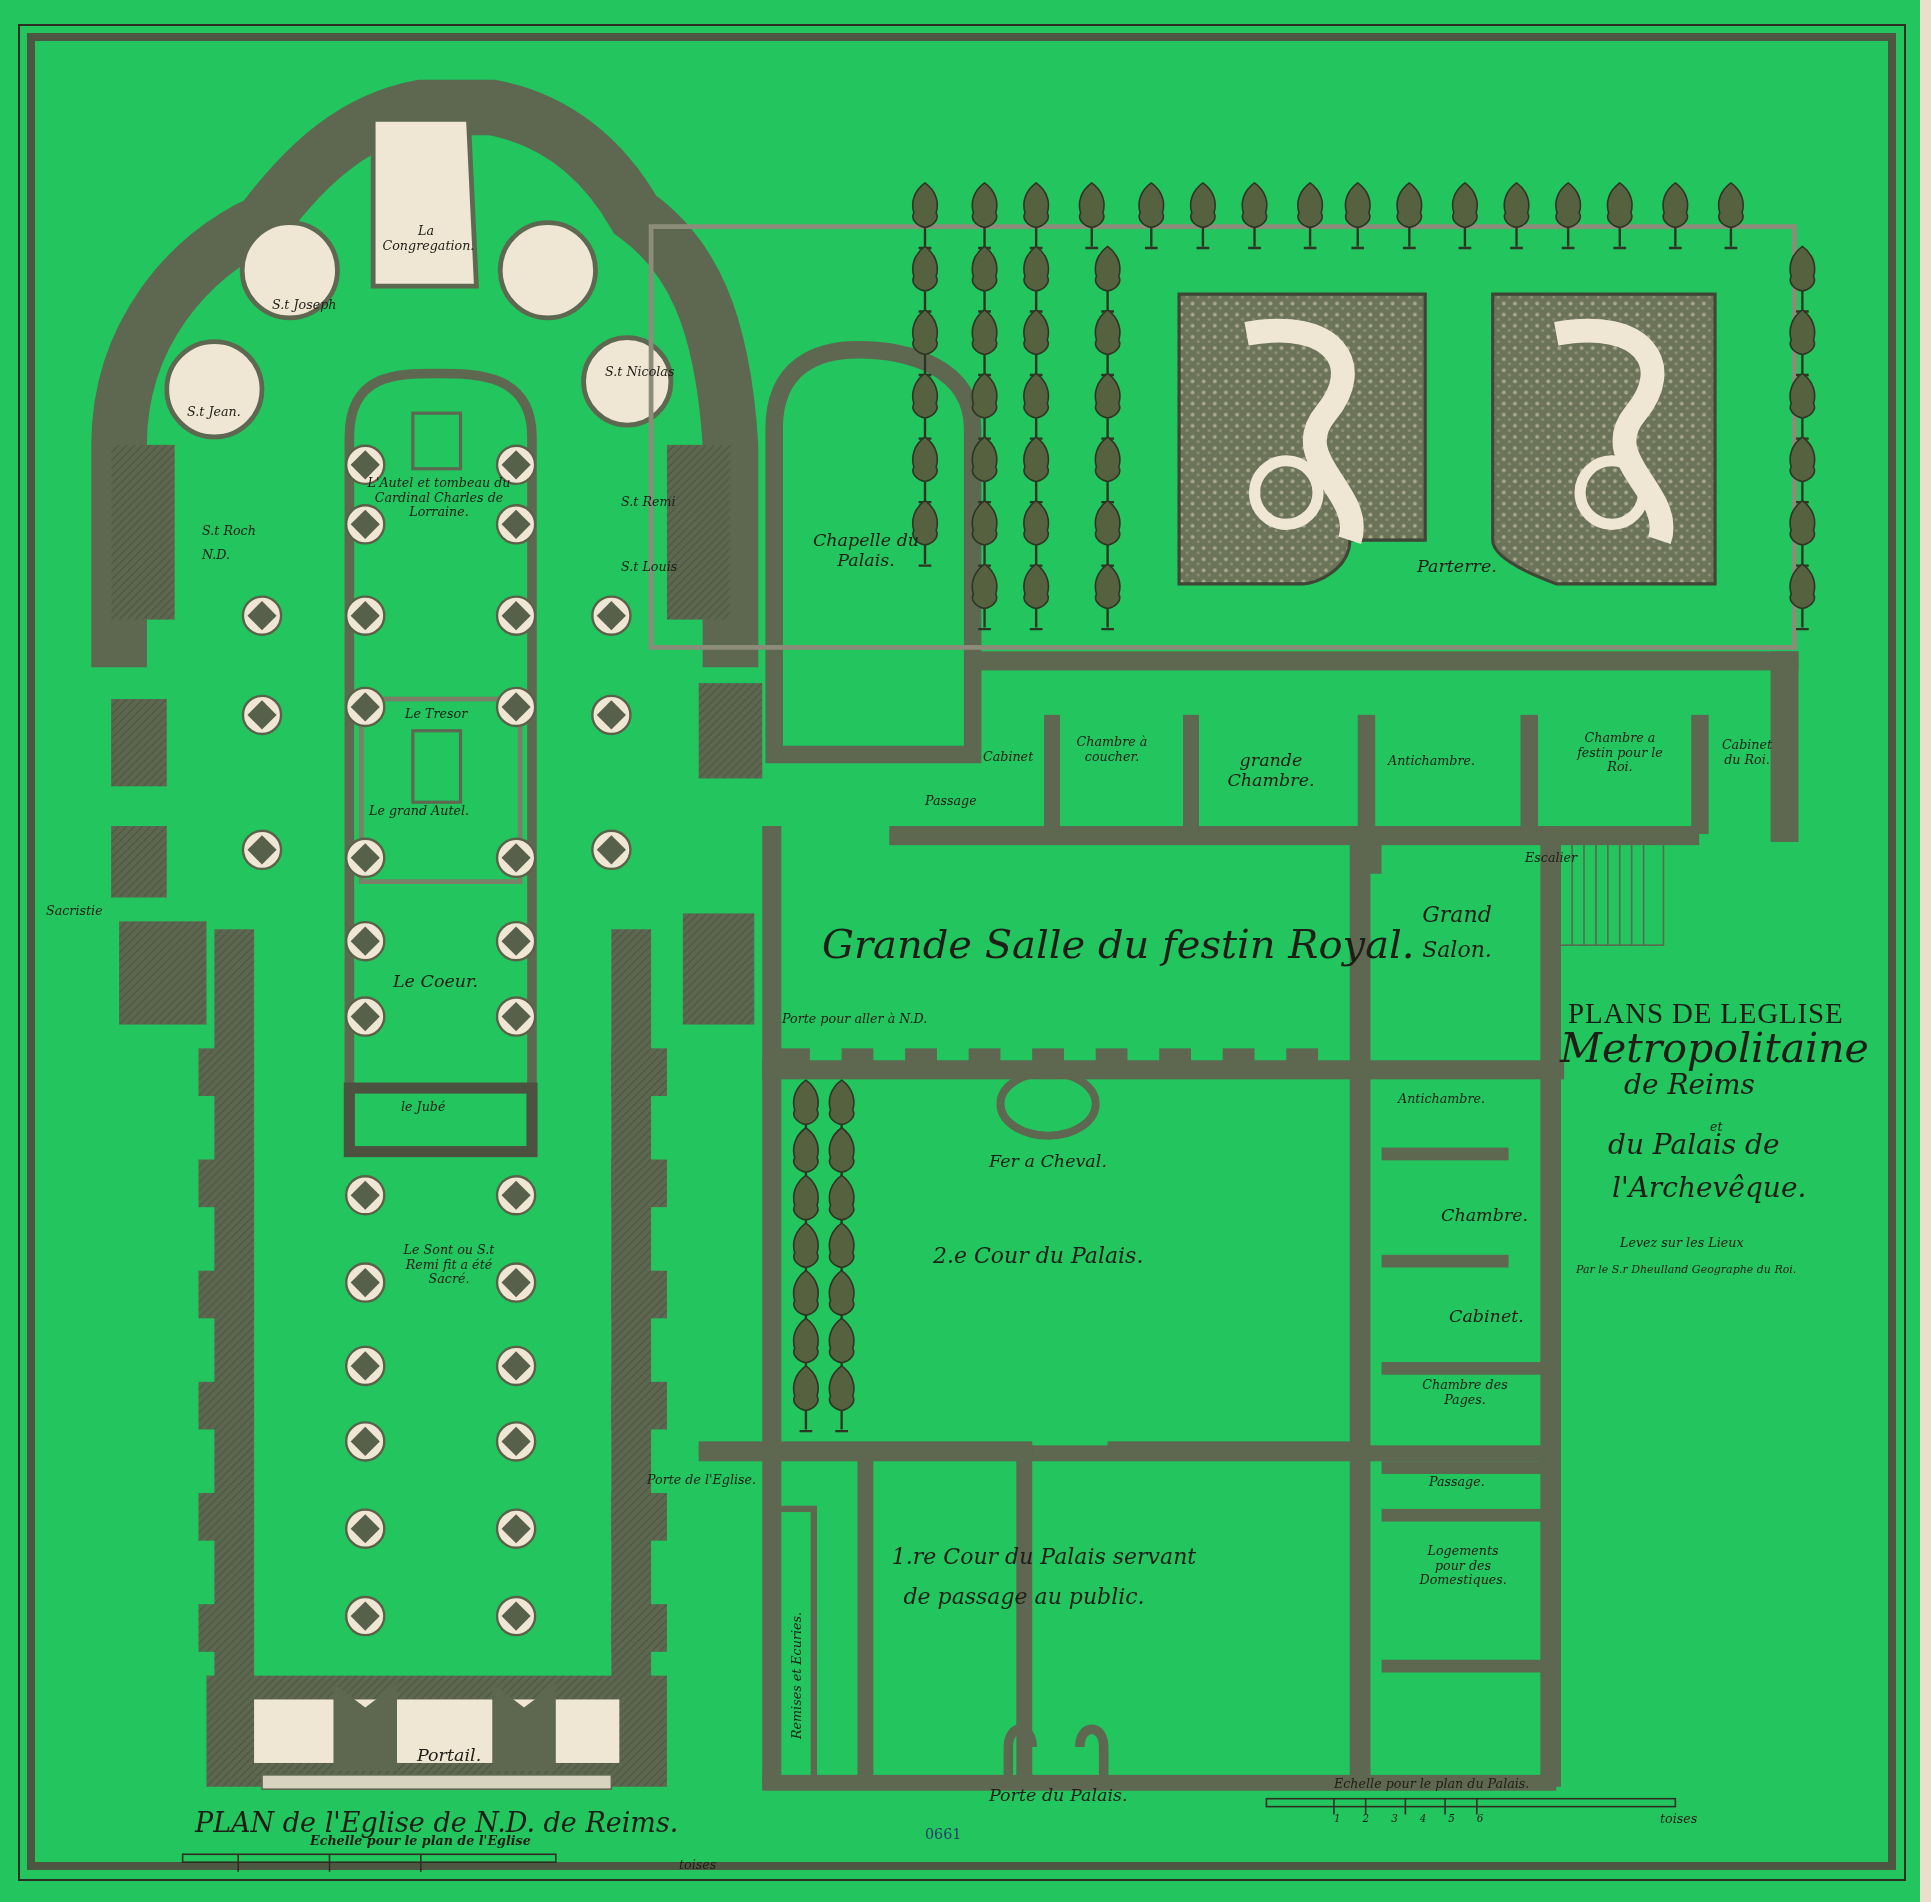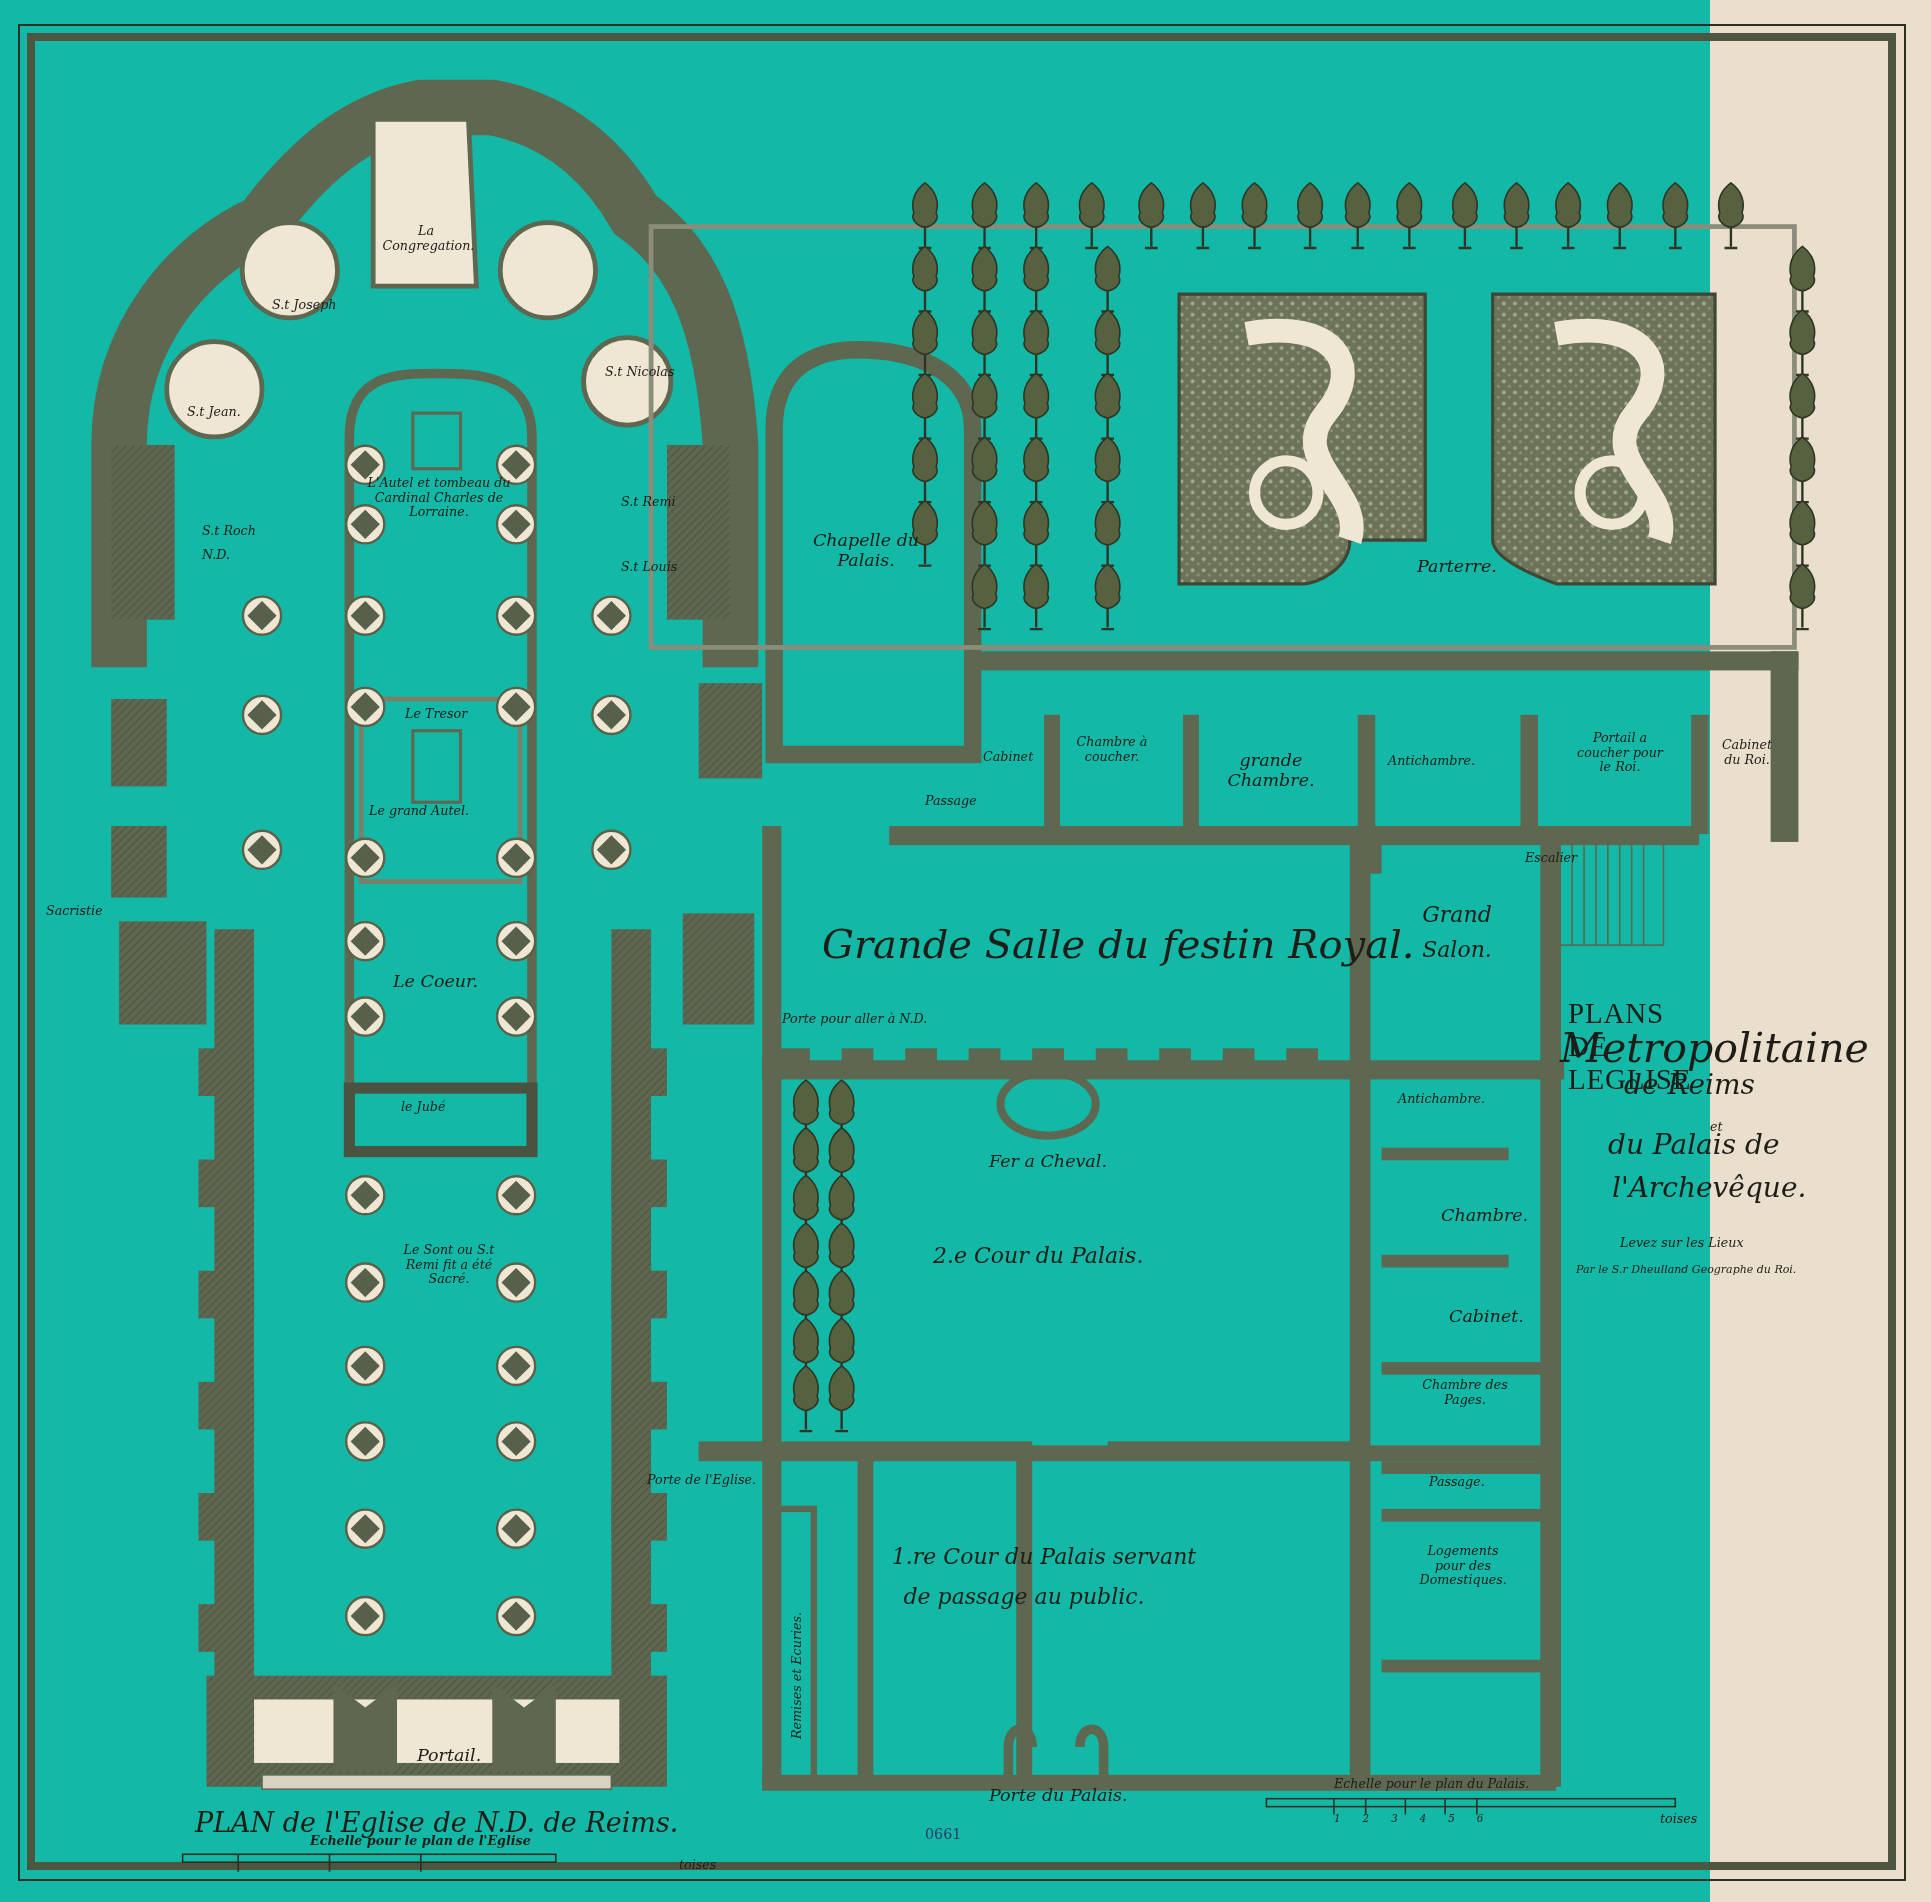--- a/index.html
+++ b/index.html
@@ -1,17 +1,17 @@
 <!DOCTYPE html>
 <html style="font-size:12.7px"><head>
 <meta charset="utf-8">
 <style>
   html,body{margin:0;padding:0;}
   body{width:1931px;height:1903px;background:#e9dfcc;position:relative;overflow:hidden;font-family:"DejaVu Serif",serif;}
-  .sheet{position:absolute;left:0;top:0;width:1710px;height:1903px;background:#14b8a6;}
+  .sheet{position:absolute;left:0;top:0;width:1920px;height:1903px;background:#22c55e;}
   .frame-outer{position:absolute;left:17.5px;top:24px;width:1888px;height:1857px;border:2.4px solid #2d2f24;box-sizing:border-box;}
   .frame-inner{position:absolute;left:27px;top:33px;width:1869px;height:1837px;border:8px solid #4d5641;box-sizing:border-box;}
   .plan{position:absolute;left:0;top:0;width:1931px;height:1903px;}
   .lbl{position:absolute;font-family:"DejaVu Serif",serif;font-style:italic;color:#1f1d17;white-space:nowrap;line-height:1.15;}
   .c{text-align:center;transform:translateX(-50%);}
   .sm{font-size:12.7px;}
   .md{font-size:17.5px;}
   .lg{font-size:22px;}
   .title-caps{position:absolute;left:1568px;top:997px;font-family:"Liberation Serif",serif;font-size:29px;letter-spacing:0.8px;color:#1f1d17;}
   .title-script{position:absolute;font-family:"DejaVu Serif",serif;font-style:italic;color:#1f1d17;font-size:28px;white-space:nowrap;}
@@ -282,21 +282,21 @@
   <div class="lbl sm c" style="left:449px;top:1243px;width:103px;white-space:normal;">Le Sont ou S.t Remi fit a été Sacré.</div>
   <div class="lbl sm" style="left:46px;top:904px;">Sacristie</div>
   <div class="lbl md" style="left:417px;top:1745px;">Portail.</div>
 
   <div class="lbl md c" style="left:866px;top:530px;width:119px;white-space:normal;">Chapelle du Palais.</div>
   <div class="lbl md" style="left:1417px;top:556px;">Parterre.</div>
   <div class="lbl sm" style="left:983px;top:750px;">Cabinet</div>
   <div class="lbl sm c" style="left:1112px;top:735px;width:87px;white-space:normal;">Chambre à coucher.</div>
   <div class="lbl md c" style="left:1271px;top:750px;width:103px;white-space:normal;">grande Chambre.</div>
   <div class="lbl sm" style="left:1388px;top:754px;">Antichambre.</div>
-  <div class="lbl sm c" style="left:1620px;top:731px;width:95px;white-space:normal;">Portail a coucher pour le Roi.</div>
+  <div class="lbl sm c" style="left:1620px;top:731px;width:95px;white-space:normal;">Chambre a festin pour le Roi.</div>
   <div class="lbl sm c" style="left:1747px;top:738px;width:64px;white-space:normal;">Cabinet du Roi.</div>
   <div class="lbl sm" style="left:925px;top:794px;">Passage</div>
   <div class="lbl sm" style="left:1525px;top:851px;">Escalier</div>
   <div class="lbl lg c" style="left:1457px;top:897px;width:95px;white-space:normal;line-height:1.6;">Grand Salon.</div>
   <div class="lbl" style="left:822px;top:921px;font-size:40px;">Grande Salle du festin Royal.</div>
   <div class="lbl sm" style="left:782px;top:1012px;">Porte pour aller à N.D.</div>
   <div class="lbl md" style="left:989px;top:1151px;">Fer a Cheval.</div>
   <div class="lbl lg" style="left:933px;top:1243px;">2.e Cour du Palais.</div>
   <div class="lbl sm" style="left:1398px;top:1092px;">Antichambre.</div>
   <div class="lbl md" style="left:1441px;top:1205px;">Chambre.</div>

